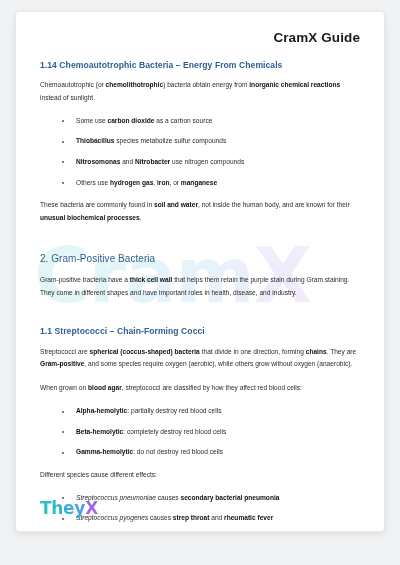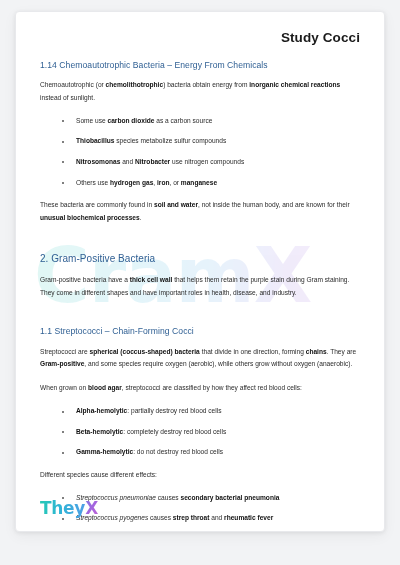--- a/index.html
+++ b/index.html
@@ -66,21 +66,21 @@
     font-size: 13.5px;
     font-weight: bold;
     color: #1a1a1a;
     letter-spacing: 0.1px;
     display: inline-block;
   }
 
   
   h3.sub-heading {
     font-size: 8.6px;
-    font-weight: normal;
+    font-weight: bold;
     color: #2f5f93;
     margin: 0 0 8px 0;
     letter-spacing: 0.05px;
     line-height: 1.3;
   }
   h2.main-heading {
     font-size: 10px;
     font-weight: normal;
     color: #2f5f93;
     margin: 0 0 9px 0;
@@ -158,21 +158,21 @@
 </head>
 <body>
 
 <div class="page-card">
 
   <div class="watermark">CramX</div>
 
   <div class="content">
 
     <div class="doc-header">
-      <span class="doc-title">Study Cocci</span>
+      <span class="doc-title">CramX Guide</span>
     </div>
 
     <div id="sections-root">
         <h3 class="sub-heading">1.14 Chemoautotrophic Bacteria – Energy From Chemicals</h3>
         <p class="body-text">Chemoautotrophic (or <b>chemolithotrophic</b>) bacteria obtain energy from <b>inorganic chemical reactions</b> instead of sunlight.</p>
         <ul class="bullet-list">
           <li>Some use <b>carbon dioxide</b> as a carbon source</li>
           <li><b>Thiobacillus</b> species metabolize sulfur compounds</li>
           <li><b>Nitrosomonas</b> and <b>Nitrobacter</b> use nitrogen compounds</li>
           <li>Others use <b>hydrogen gas</b>, <b>iron</b>, or <b>manganese</b></li>

